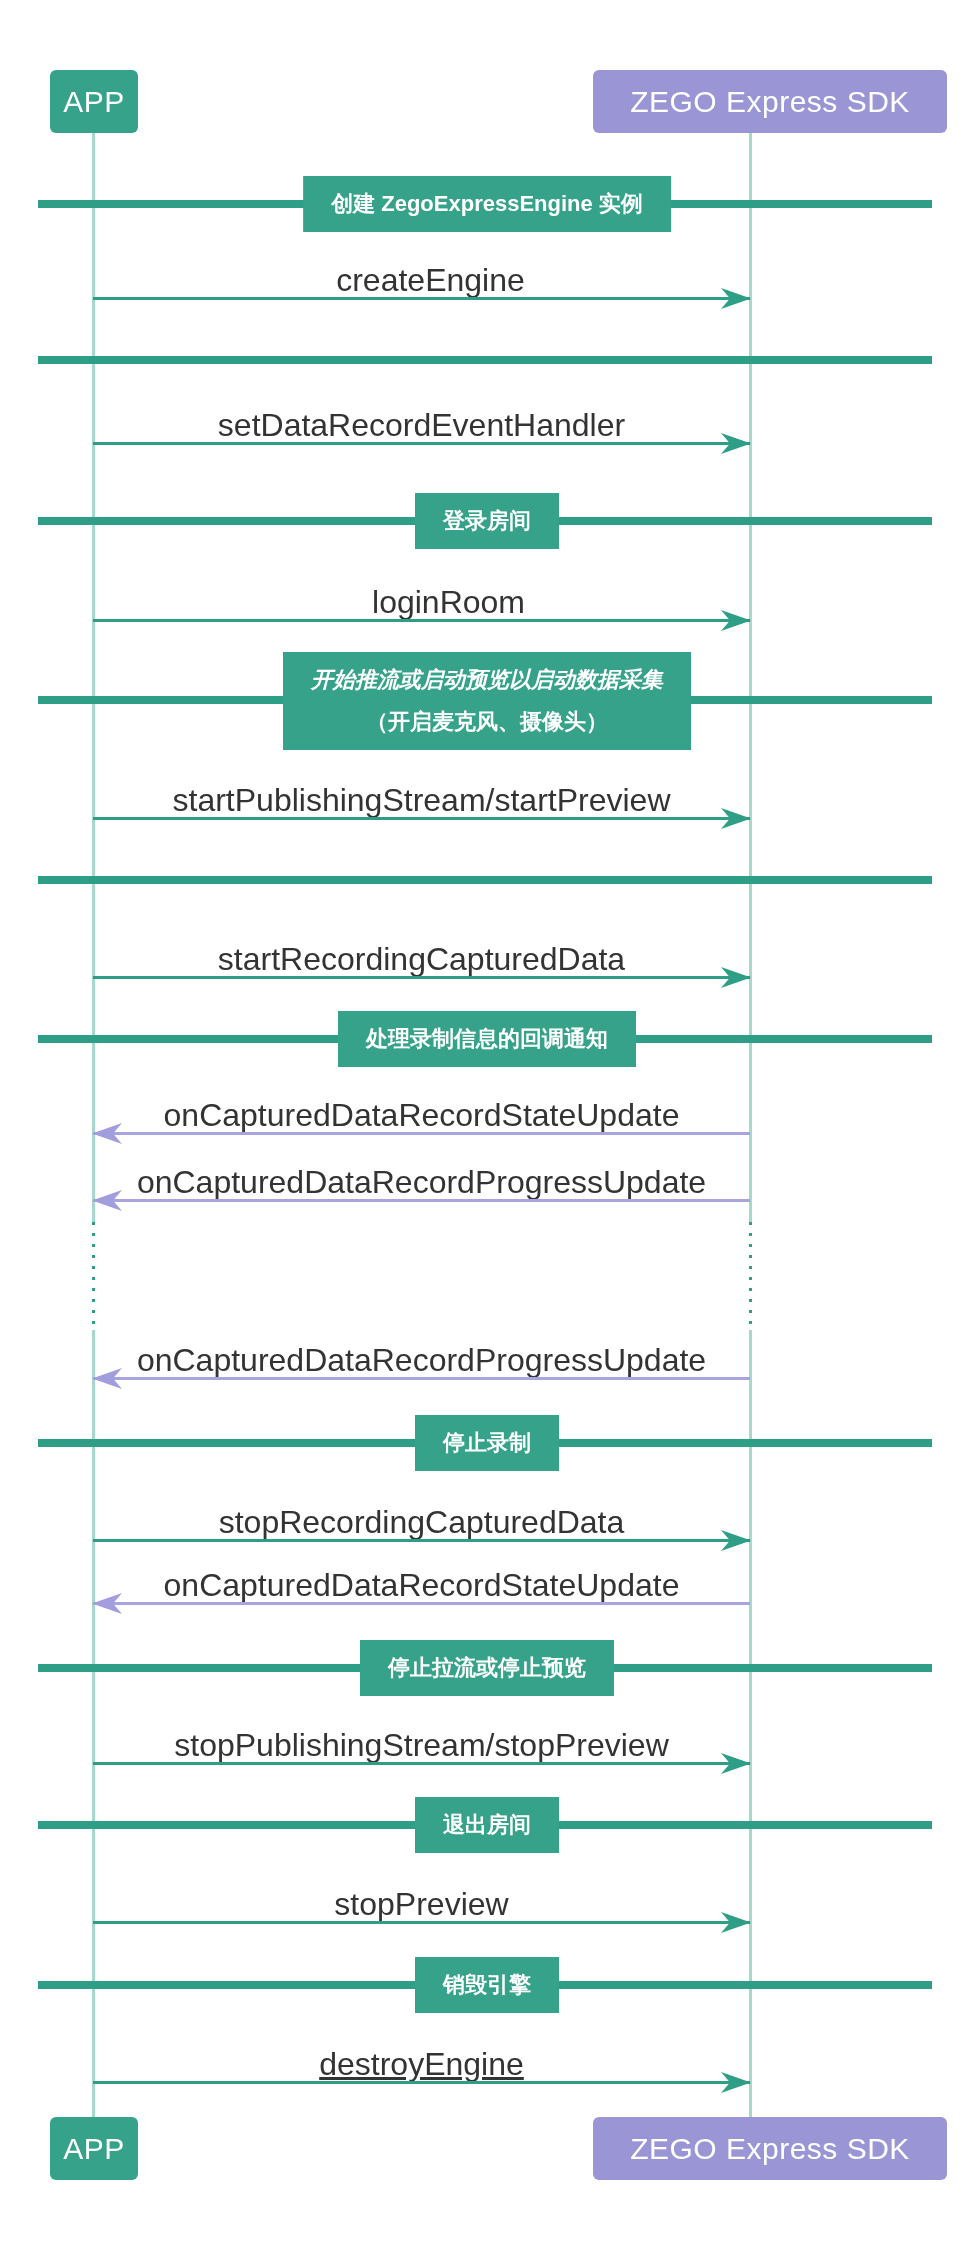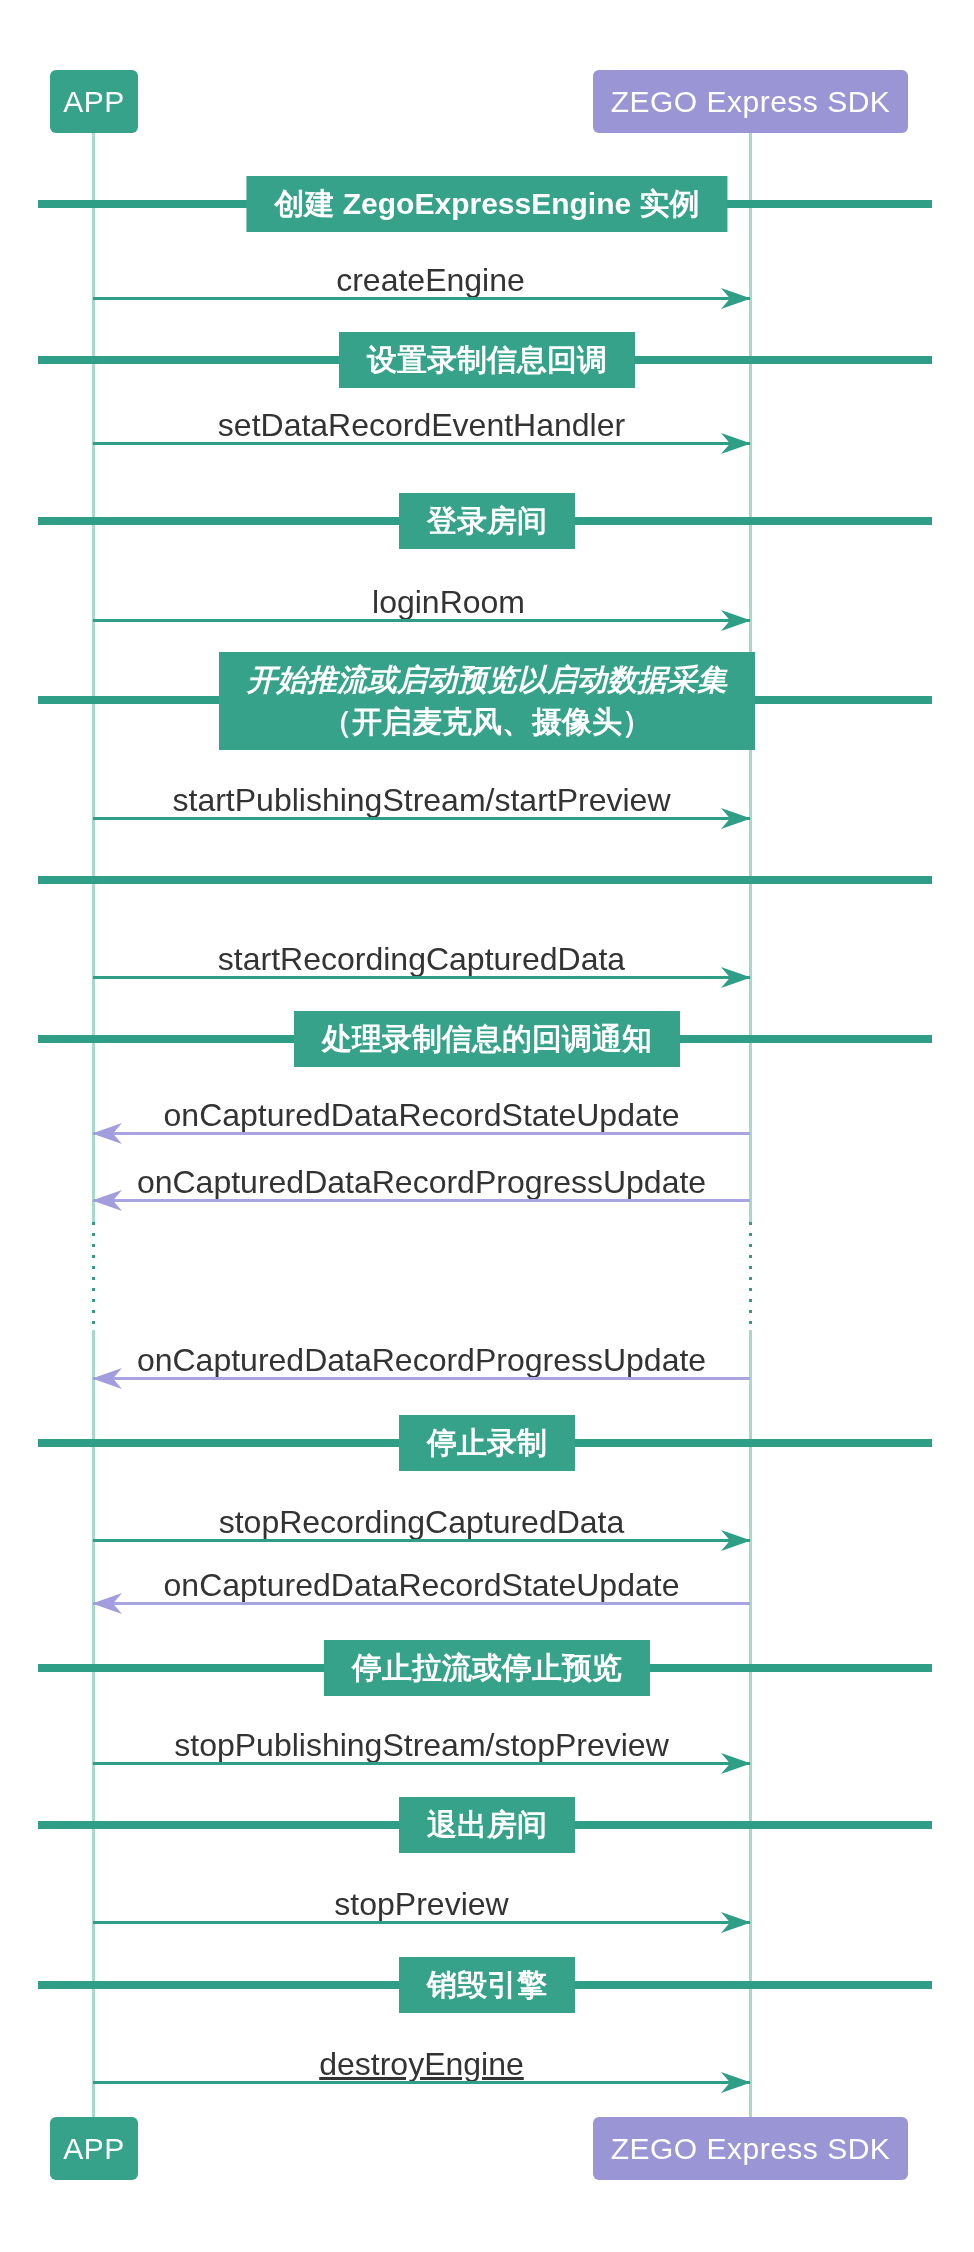--- a/index.html
+++ b/index.html
@@ -16,26 +16,26 @@
     position:absolute;width:3px;z-index:0;
     background:repeating-linear-gradient(to bottom,#2f9e87 0 3px,transparent 3px 11px);
   }
   
   .actor{
     position:absolute;height:63px;border-radius:6px;
     display:flex;align-items:center;justify-content:center;
     color:#ffffff;font-size:30px;z-index:4;letter-spacing:.5px;
   }
   .actor.app{left:50px;width:88px;background:#36a289;}
-  .actor.sdk{left:593px;width:315px;background:#9a95d5;}
+  .actor.sdk{left:593px;width:354px;background:#9a95d5;}
   
   .phase-bar{position:absolute;left:38px;width:894px;height:8px;background:#2f9e87;z-index:1;}
   .phase-label{
     position:absolute;left:50%;transform:translateX(-50%);
-    background:#36a289;color:#ffffff;font-weight:bold;font-size:30px;
+    background:#36a289;color:#ffffff;font-weight:bold;font-size:22px;
     line-height:42px;padding:7px 28px;white-space:nowrap;text-align:center;z-index:2;
   }
   
   .msg-label{
     position:absolute;left:93px;width:657px;text-align:center;
     color:#333333;font-size:32px;line-height:36px;z-index:1;white-space:nowrap;
   }
   .msg-line{position:absolute;left:93px;width:657px;height:3px;z-index:1;}
   .msg-line.req{background:#2f9e87;}
   .msg-line.cb{background:#a8a4e0;}
@@ -65,21 +65,20 @@
       <span>APP</span>
     </div>
   <div class="actor sdk" style="top:2117px;">
       <span>ZEGO Express SDK</span>
     </div>
 
   <div class="phase-bar" style="top:200px;"></div>
   <div class="phase-label" style="top:176px;">创建 ZegoExpressEngine 实例</div>
 
   <div class="phase-bar" style="top:356px;"></div>
-  <div class="phase-label" style="top:332px;">设置录制信息回调</div>
 
   <div class="phase-bar" style="top:517px;"></div>
   <div class="phase-label" style="top:493px;">登录房间</div>
 
   <div class="phase-bar" style="top:696px;"></div>
   <div class="phase-label" style="top:652px;">
     <span style="display:block;font-style:italic;">开始推流或启动预览以启动数据采集</span>
     <span style="display:block;">（开启麦克风、摄像头）</span>
   </div>
 

